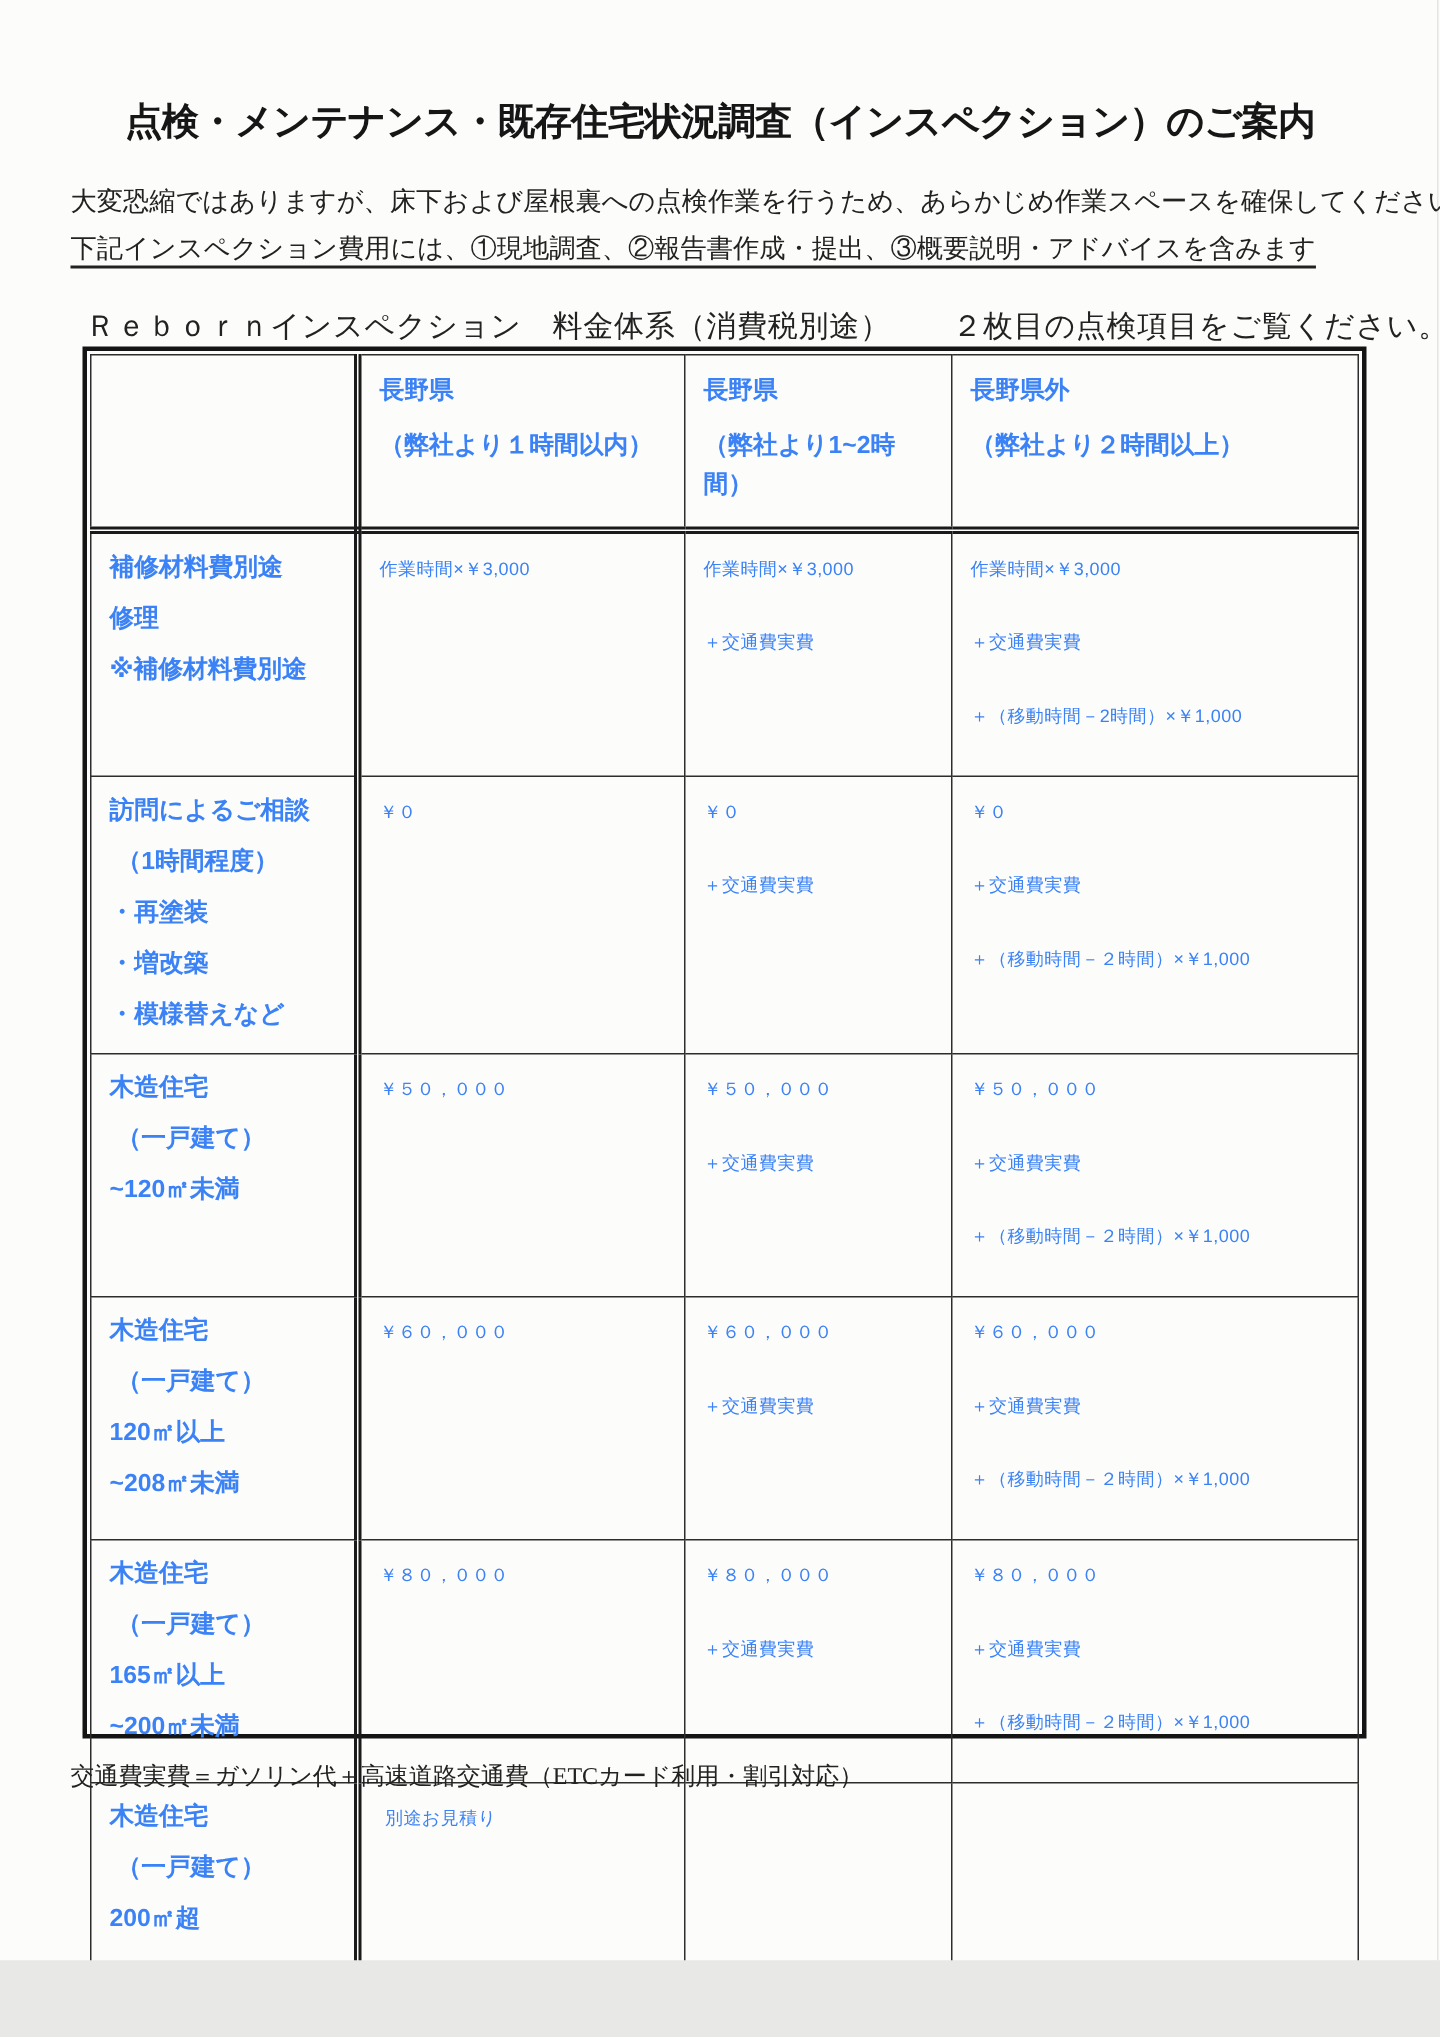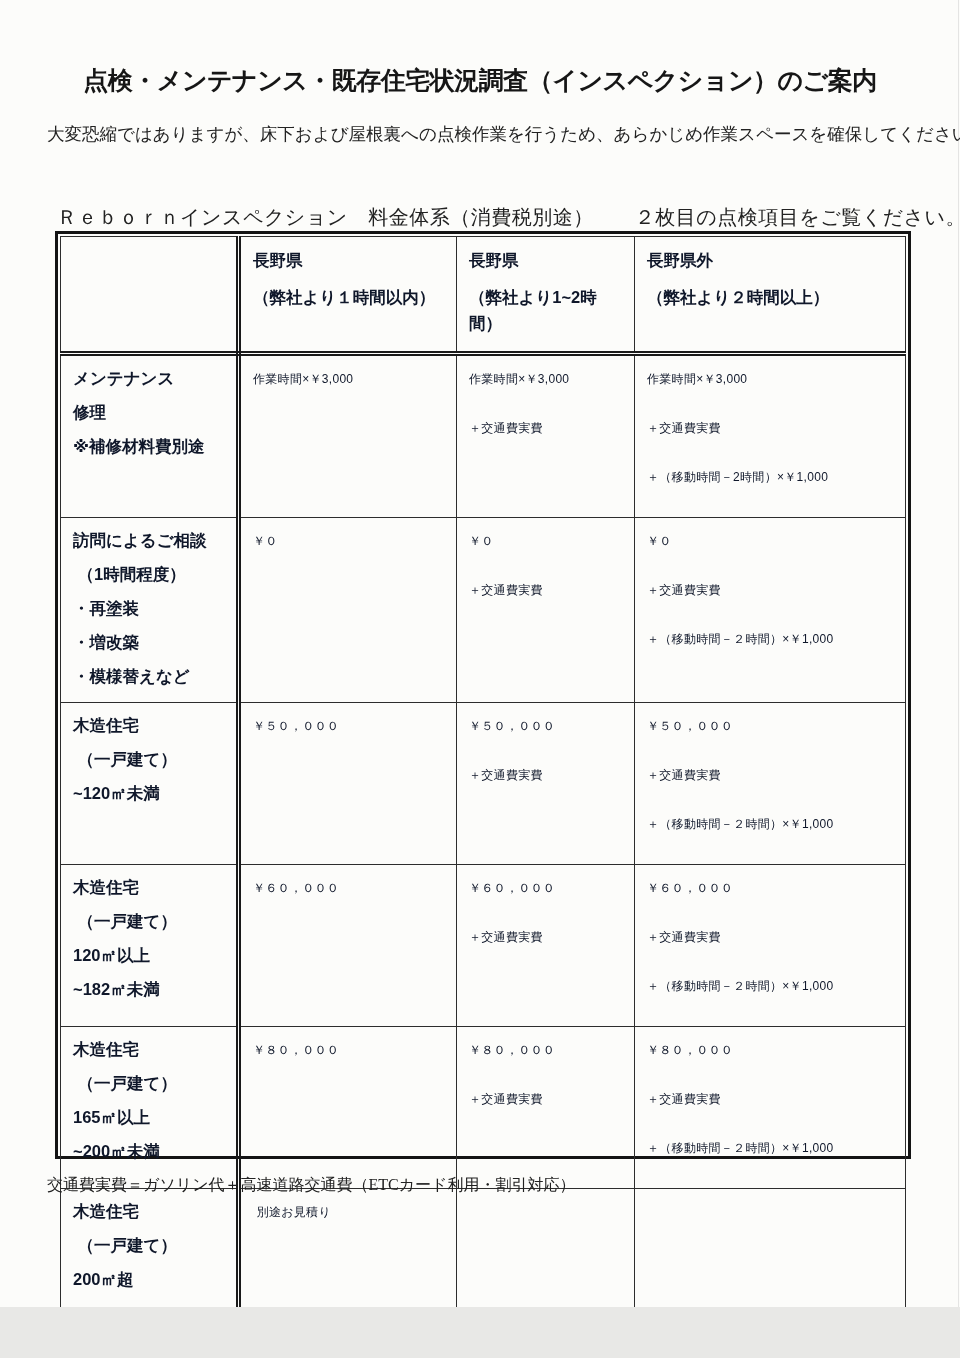--- a/index.html
+++ b/index.html
@@ -55,21 +55,21 @@
     border:3px solid #141414;
     padding:2px;
     background:#fcfcfa;
   }
   table.price{
     width:100%;height:100%;
     border-collapse:collapse;
     table-layout:fixed;
     font-family:"Liberation Sans","DejaVu Sans",sans-serif;
     font-size:16px;
-    color:#0f172a;
+    color:#3b82f6;
     padding-left:12px;
   }
   table.price col.c1{width:178px;}
   table.price col.c2{width:218px;}
   table.price col.c3{width:178px;}
   table.price th,table.price td{
     border:1.5px solid #2d2d2d;
     vertical-align:top;
     text-align:left;
     padding:10px 10px 4px 12px;
@@ -105,20 +105,21 @@
 </style>
 </head>
 <body>
 
 <div class="page">
 
   <div class="doc-title">点検・メンテナンス・既存住宅状況調査（インスペクション）のご案内</div>
 
   <div class="intro">
     <div>大変恐縮ではありますが、床下および屋根裏への点検作業を行うため、あらかじめ作業スペースを確保してください</div>
+    <div class="u">下記インスペクション費用には、①現地調査、②報告書作成・提出、③概要説明・アドバイスを含みます</div>
   </div>
 
   <div class="caption">Ｒｅｂｏｒｎインスペクション　料金体系（消費税別途）　　２枚目の点検項目をご覧ください。</div>
 
   <div class="table-frame">
     <table class="price" id="price-table">
       <colgroup>
         <col class="c1">
           <col class="c2">
           <col class="c3">
@@ -137,21 +138,21 @@
             </th>
             <th>
               <div class="hline">長野県外</div>
               <div class="hline">（弊社より２時間以上）</div>
             </th>
           </tr>
       </thead>
       <tbody>
           <tr>
             <td>
-              <div class="lline">メンテナンス</div>
+              <div class="lline">補修材料費別途</div>
               <div class="lline">修理</div>
               <div class="lline">※補修材料費別途</div>
             </td>
             <td>
               <div class="cline">作業時間×￥3,000</div>
             </td>
             <td>
               <div class="cline">作業時間×￥3,000</div>
               <div class="cline">＋交通費実費</div>
             </td>
@@ -199,21 +200,21 @@
               <div class="cline">￥５０，０００</div>
               <div class="cline">＋交通費実費</div>
               <div class="cline">＋（移動時間－２時間）×￥1,000</div>
             </td>
           </tr>
           <tr>
             <td>
               <div class="lline">木造住宅</div>
               <div class="lline"> （一戸建て）</div>
               <div class="lline">120㎡以上</div>
-              <div class="lline">~182㎡未満</div>
+              <div class="lline">~208㎡未満</div>
             </td>
             <td>
               <div class="cline">￥６０，０００</div>
             </td>
             <td>
               <div class="cline">￥６０，０００</div>
               <div class="cline">＋交通費実費</div>
             </td>
             <td>
               <div class="cline">￥６０，０００</div>

